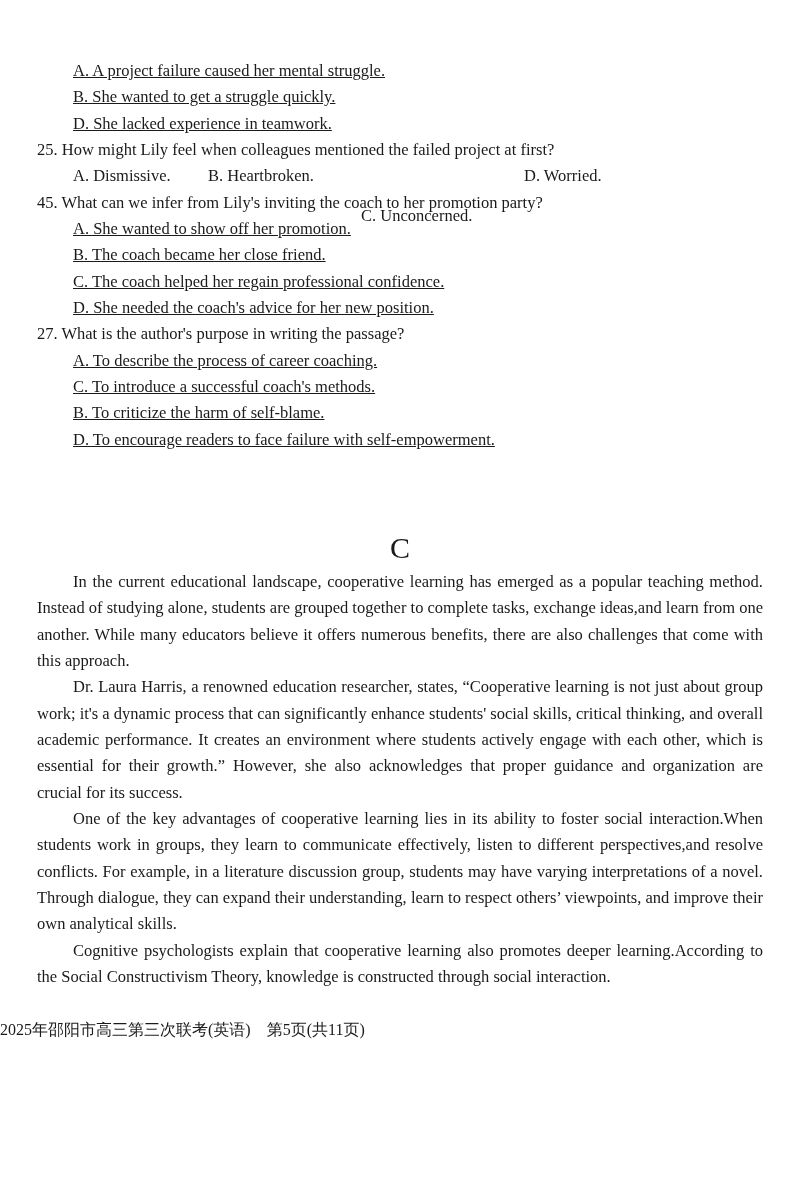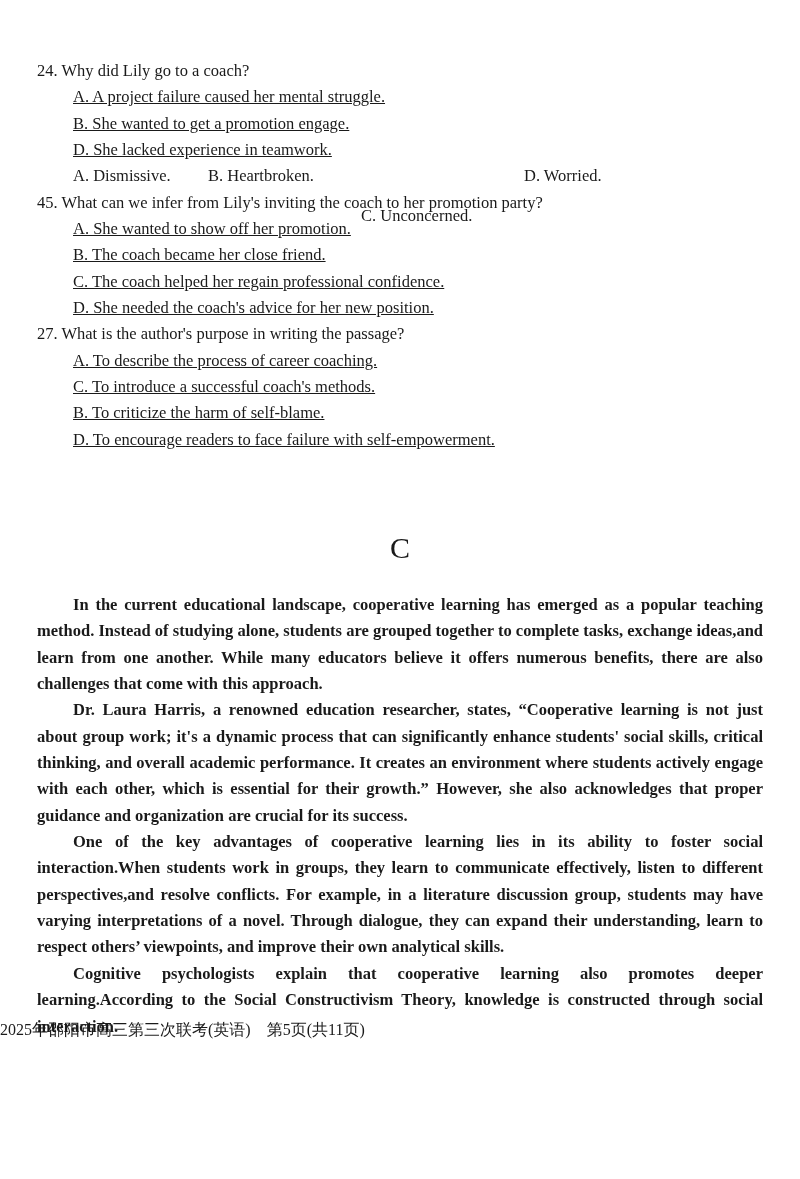--- a/index.html
+++ b/index.html
@@ -58,23 +58,22 @@
     left: 0;
     width: 800px;
     top: 530px;
     text-align: center;
     font-size: 30px;
     line-height: 36px;
   }
   .passage {
     position: absolute;
     left: 37px;
-    top: 592px;
+    top: 569px;
     width: 726px;
-    font-weight: bold;
   }
   .para {
     margin: 0;
     text-indent: 36px;
     text-align: justify;
     line-height: 26.35px;
     font-size: 16.5px;
   }
   .footer {
     position: absolute;
@@ -86,27 +85,27 @@
   }
 </style>
 </head>
 <body>
 
 <div class="page">
 
   <div class="questions">
 
     <div class="question">
-      <div class="line q-stem">24. Why did Lily go to a coach?</div>
       <div class="line opt">A. A project failure caused her mental struggle.</div>
-      <div class="line opt">B. She wanted to get a promotion engage.</div>
+      <div class="line opt">B. She wanted to get a struggle quickly.</div>
       <div class="line opt">D. She lacked experience in teamwork.</div>
     </div>
 
     <div class="question">
+      <div class="line q-stem">25. How might Lily feel when colleagues mentioned the failed project at first?</div>
       <div class="line opt-row">
         <span class="c0">A. Dismissive.</span>
         <span class="c1">B. Heartbroken.</span>
         <span class="c2">C. Unconcerned.</span>
         <span class="c3">D. Worried.</span>
       </div>
     </div>
 
     <div class="question">
       <div class="line q-stem">45. What can we infer from Lily's inviting the coach to her promotion party?</div>

